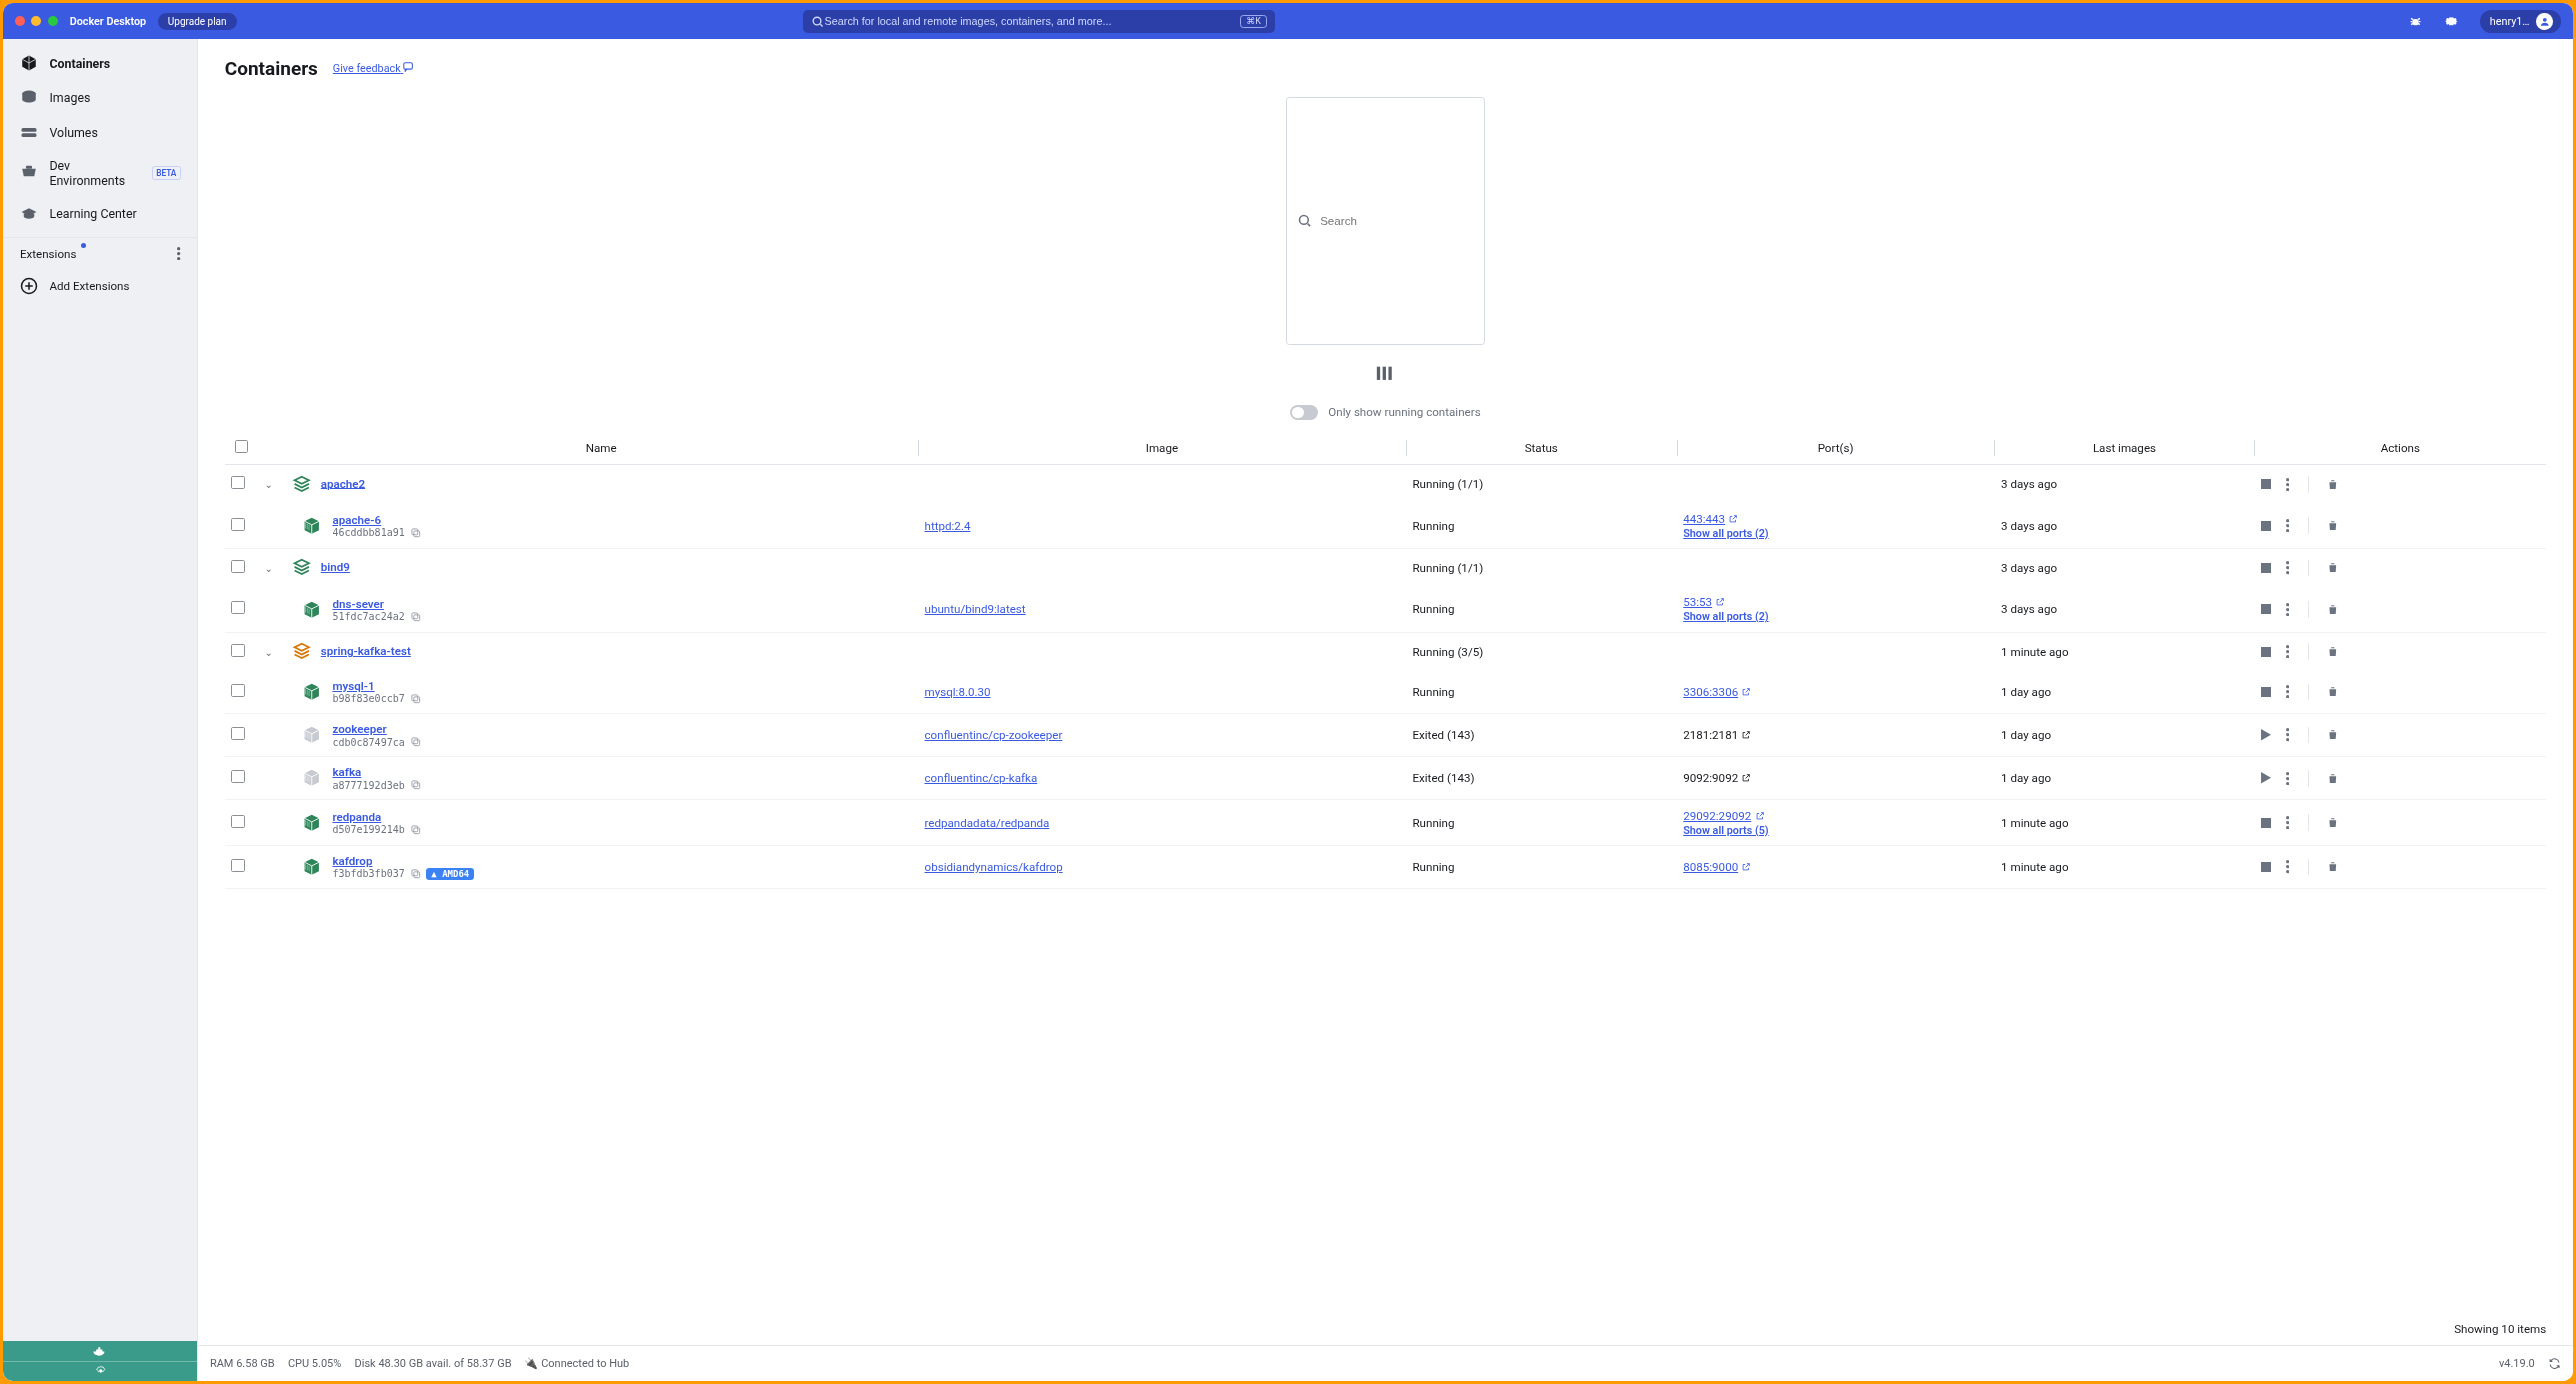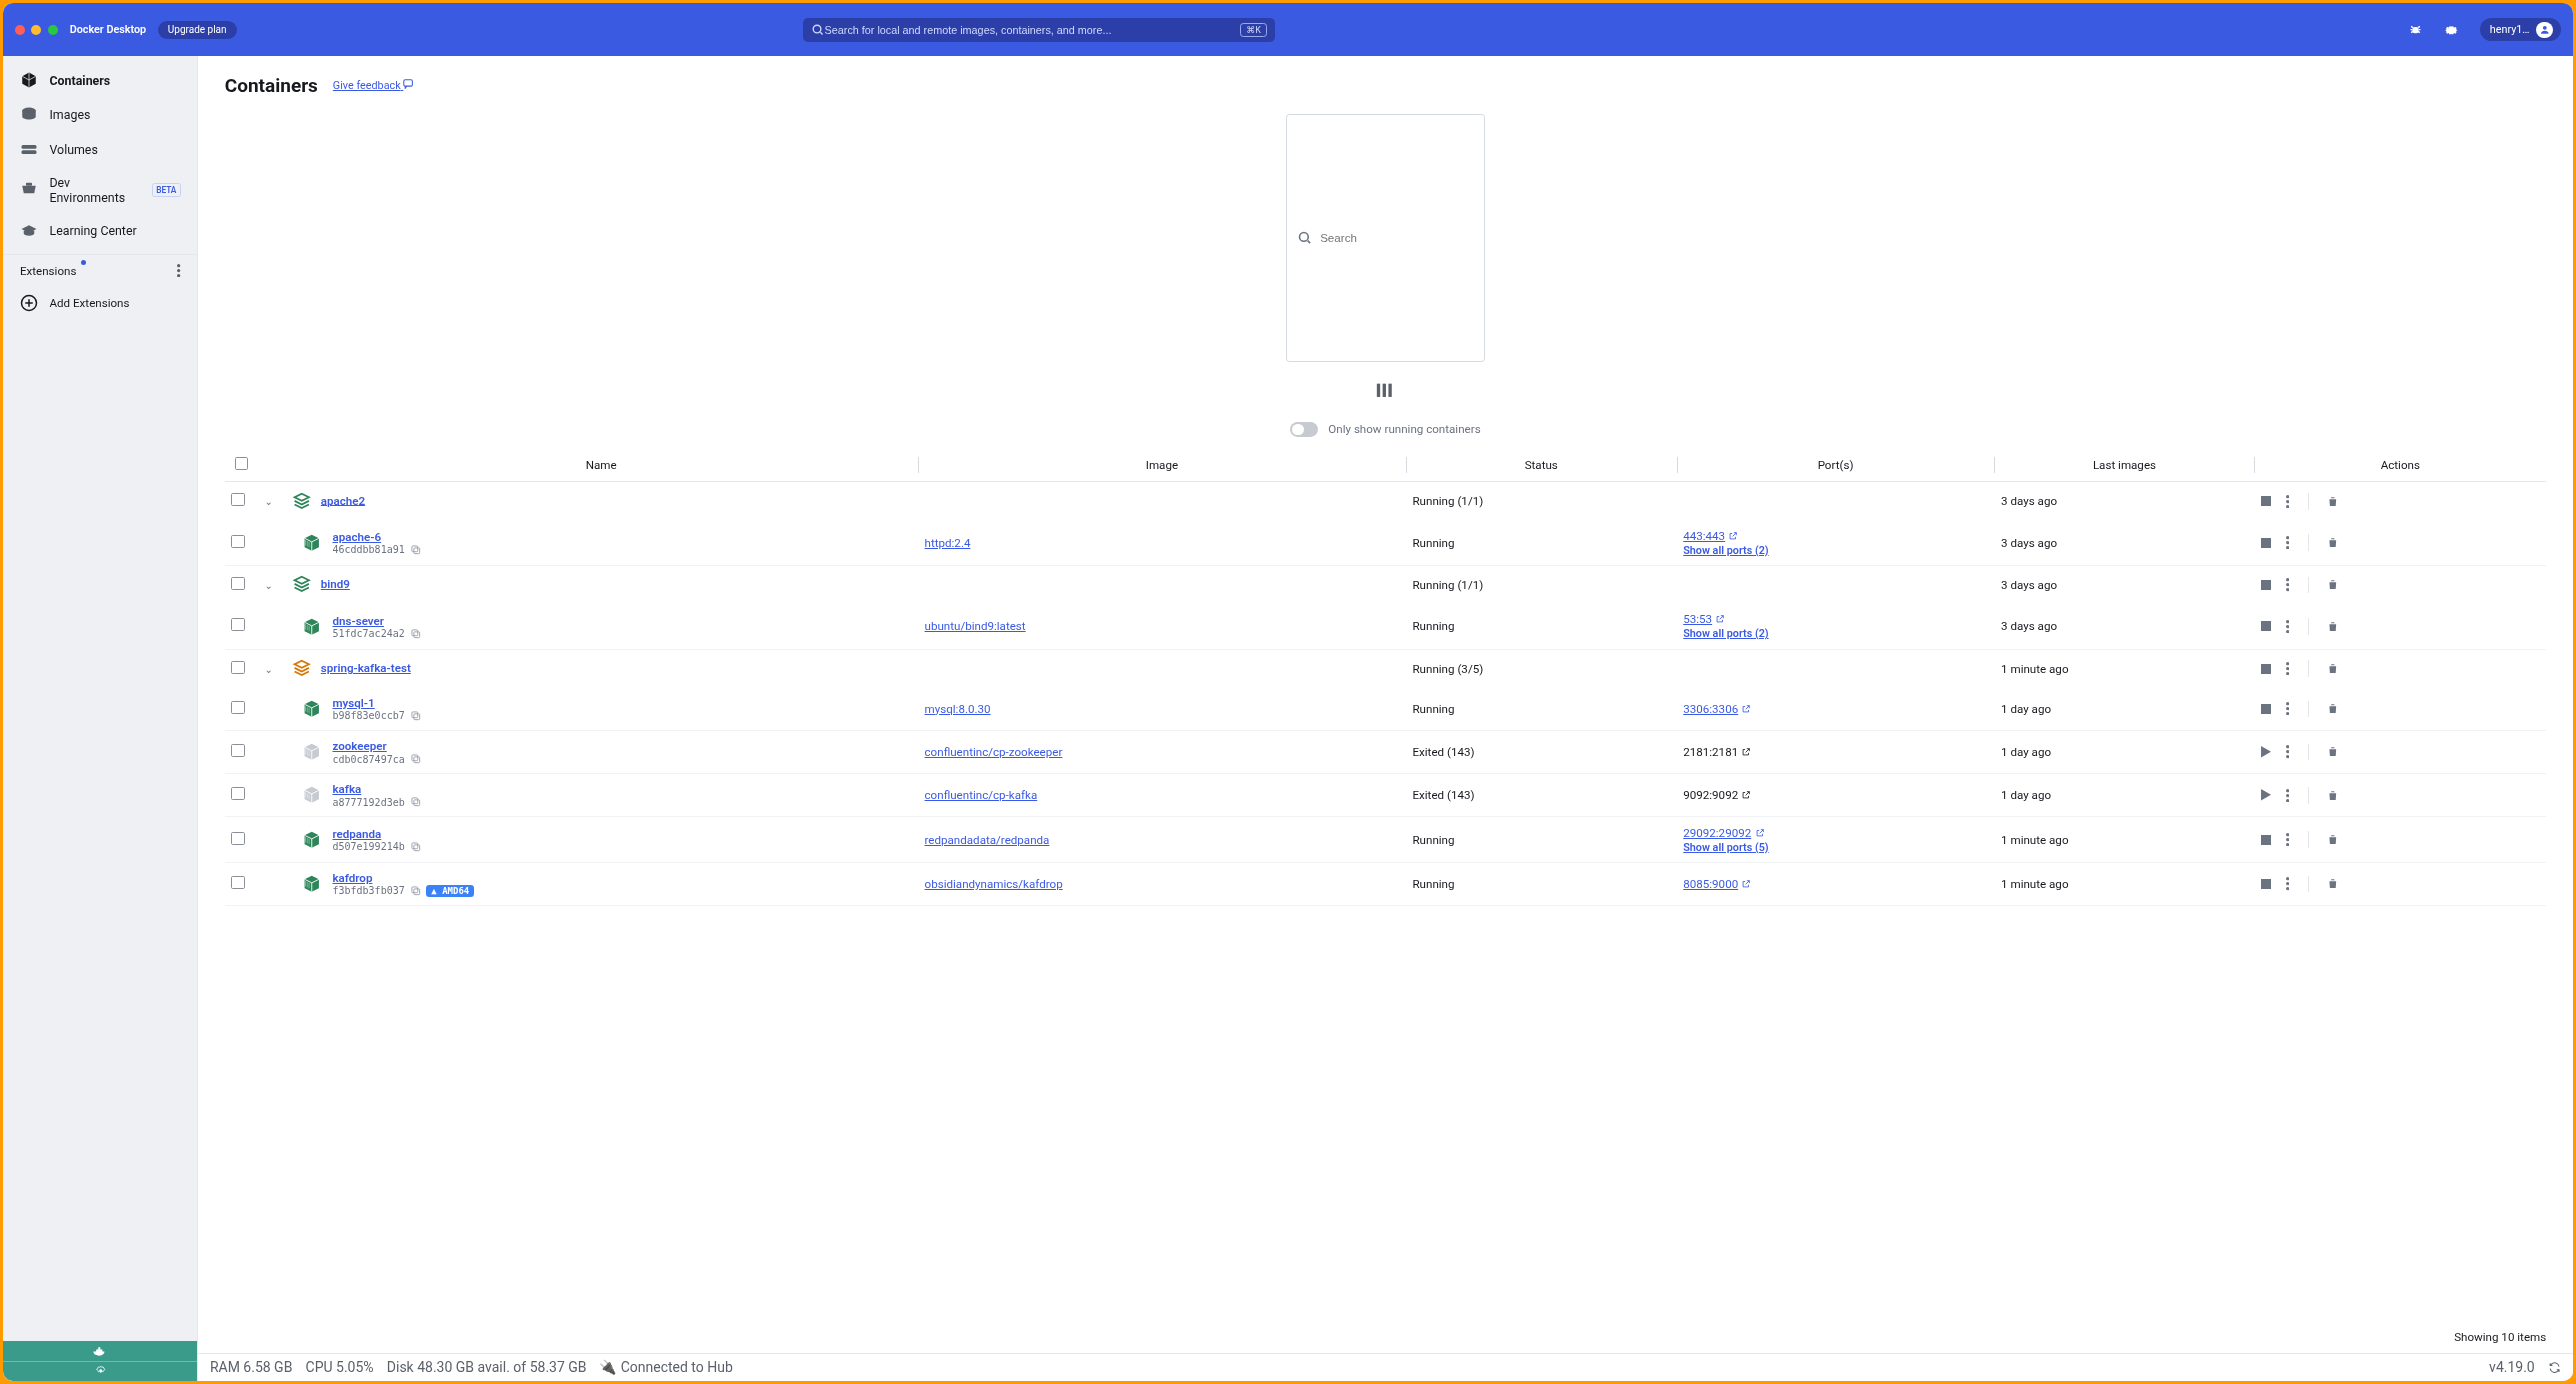--- a/index.html
+++ b/index.html
@@ -1,21 +1,21 @@
 <!DOCTYPE html>
 <html><head>
 <meta charset="utf-8">
 <style>
 * { box-sizing: border-box; margin: 0; padding: 0; }
 html, body { width: 100%; height: 100%; font-family: -apple-system, BlinkMacSystemFont, "Segoe UI", Roboto, sans-serif; font-size: 11.6px; color: #17191E; background:#ff9a00; }
 body { display:flex; flex-direction:column; }
 
 .outer { flex:1; margin:3.3px; border-radius:10px; overflow:hidden; background:#fff; display:flex; flex-direction:column; }
 
-.titlebar { height:53px; background:#3b5ae2; display:flex; align-items:center; padding:0 11.6px; color:#fff; font-size:10.8px; }
+.titlebar { height:36px; background:#3b5ae2; display:flex; align-items:center; padding:0 11.6px; color:#fff; font-size:10.8px; }
 .lights { display:flex; gap:6.6px; margin-right:11.6px;}
 .light { width:10px; height:10px; border-radius:50%; }
 .red{background:#ff5f57;} .yellow{background:#febc2e;} .green{background:#28c840;}
 .apptitle { font-weight:600; margin-right:11.6px;}
 .upgrade { background:#2c3fa8; padding:3.3px 10px; border-radius:11.6px; font-size:10px;}
 .searchwrap { flex:0 0 472px; margin-left:auto; margin-right:auto; display:flex; align-items:center; background:#2c3fa8; border-radius:5px; padding:5px 8.3px; color:#cfd8ff; position:relative;}
 .searchwrap input { flex:1; background:transparent; border:none; color:#fff; font-size:10.8px; outline:none;}
 .searchwrap input::placeholder{color:#cfd8ff;}
 .kbd { border:0.8px solid #9aaaf2; border-radius:3.3px; padding:0.8px 5px; font-size:9px; color:#cfd8ff;}
 .righticons { margin-left:auto; display:flex; align-items:center; gap:20px;}
@@ -63,21 +63,21 @@
 .imgcol{color:#3b5ae2;text-decoration:underline;}
 .port{color:#3b5ae2;text-decoration:underline;display:inline-flex;align-items:center;gap:3.3px;}
 .port.black{color:#17191E;text-decoration:none;}
 .showall{color:#3b5ae2;text-decoration:underline;font-weight:600;font-size:10.8px;}
 .actcell{display:flex;align-items:center;gap:15px;justify-content:flex-start;color:#6b7280;}
 .actbtn{cursor:pointer;}
 .amd{background:#3b82f6;color:#fff;border-radius:3.3px;padding:0.8px 5px;font-size:9px;font-weight:600;display:inline-flex;align-items:center;gap:3.3px;}
 .contimg{display:inline-block;vertical-align:middle;margin-right:10px;}
 
 .footerline{display:flex;align-items:center;justify-content:flex-end;padding:8.3px 26.5px;font-size:11.6px;color:#17191E;}
-.statusbar{height:28px;border-top:0.8px solid #e4e6eb;display:flex;align-items:center;padding:0 11.6px;font-size:14px;color:#5b616b;gap:13.2px;}
+.statusbar{height:36px;border-top:0.8px solid #e4e6eb;display:flex;align-items:center;padding:0 11.6px;font-size:11px;color:#5b616b;gap:13.2px;}
 .statusbar .sp{flex:1;}
 svg { display:block; }
 .copyic{color:#9aa1ac;cursor:pointer;}
 .divider{width:0.8px;height:16.6px;background:#e4e6eb;margin:0 3.3px;}
 .extsvg{display:inline-flex;}
 </style>
 </head>
 <body>
 
 <div class="outer">

